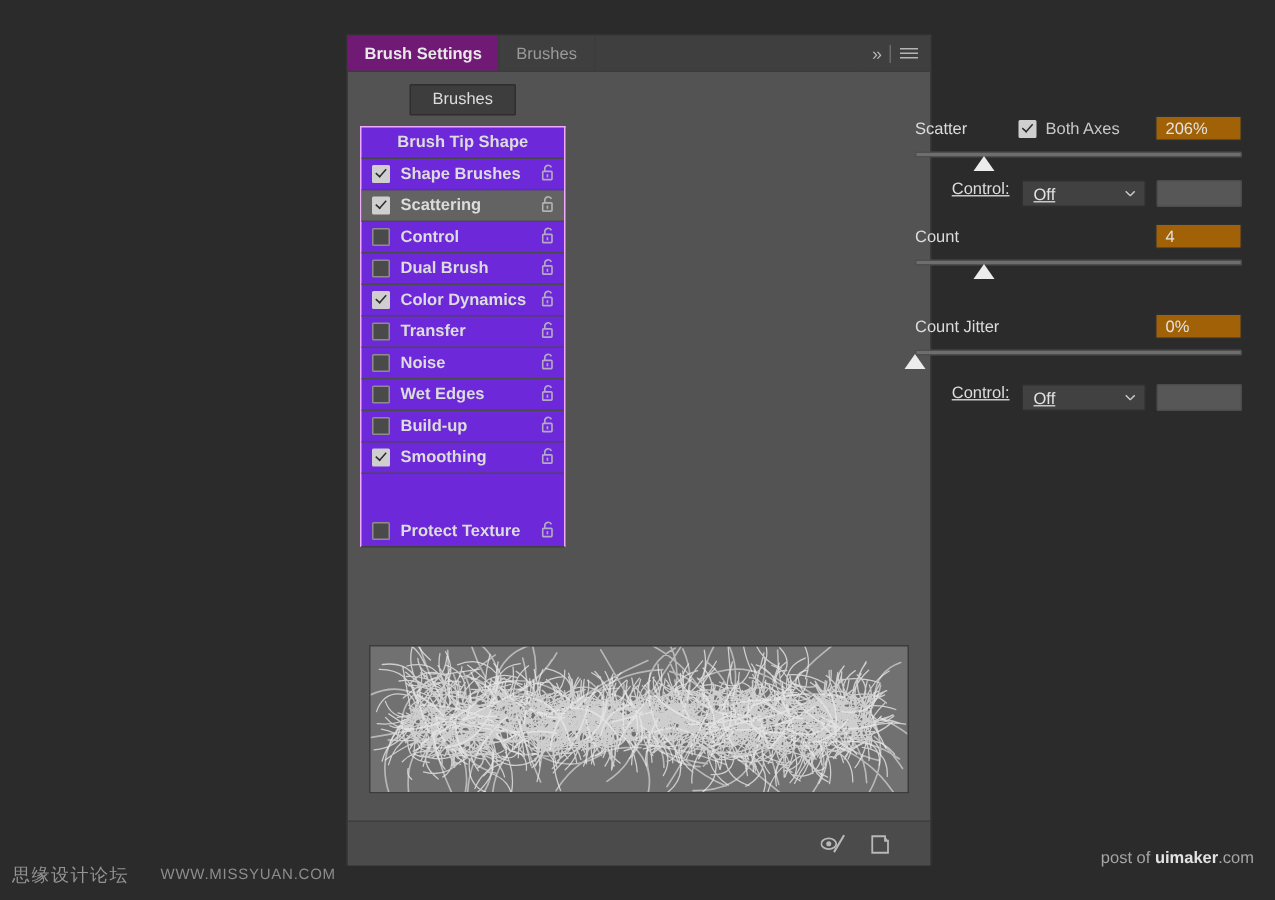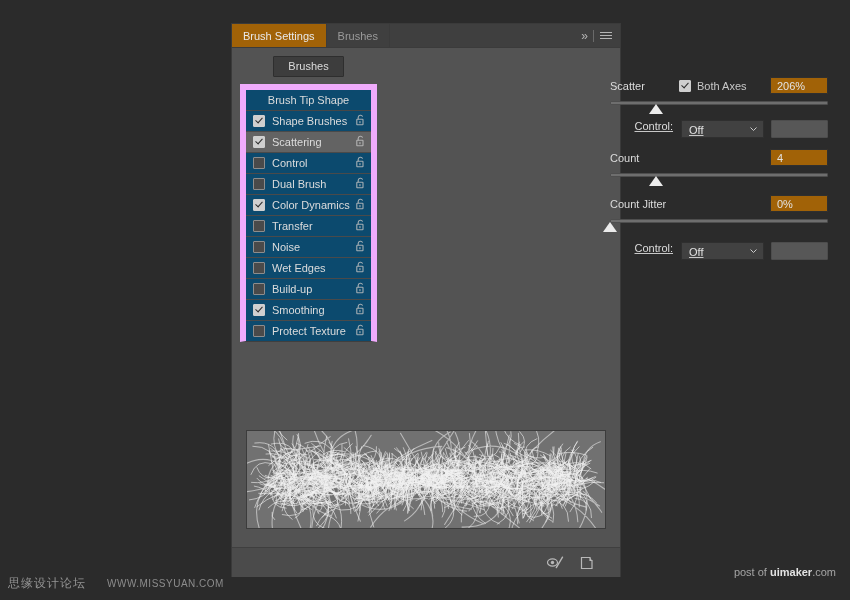--- a/index.html
+++ b/index.html
@@ -41,23 +41,23 @@
     display: flex;
     align-items: center;
     padding: 0 11px;
     font-size: 11px;
     color: #9a9a9a;
     border-right: 1px solid #3b3b3b;
     background: #3f3f3f;
     user-select: none;
   }
   .tab.active {
-    background: #a16207;
+    background: #701a75;
     color: #e8e8e8;
-    font-weight: normal;
+    font-weight: bold;
   }
   #tabbar-spacer { flex: 1; background: #3f3f3f; }
   #tab-tools {
     display: flex;
     align-items: center;
     gap: 6px;
     padding: 0 8px;
     background: #3f3f3f;
   }
   .chev {
@@ -92,23 +92,24 @@
     background: #3d3d3d;
     border: 1px solid #2e2e2e;
     border-radius: 1px;
     color: #dcdcdc;
     font-size: 11px;
     padding: 3px 14px 4px 14px;
     cursor: pointer;
     user-select: none;
   }
   #opt-list {
-    background: #0c4a6e;
-    border: 6px solid #f0abfc;
+    background: #6d28d9;
+    border: 1px solid #f0abfc;
     border-bottom: 1px solid #3f3f3f;
+    font-weight: bold;
   }
   .list-head {
     height: 20px;
     display: flex;
     align-items: center;
     justify-content: center;
     color: #dcdcdc;
     font-size: 11px;
     border-bottom: 1px solid #474747;
     user-select: none;
@@ -116,21 +117,21 @@
   .opt-row {
     height: 20px;
     display: flex;
     align-items: center;
     padding: 0 6px 0 7px;
     border-bottom: 1px solid #4a4a4a;
     cursor: pointer;
     user-select: none;
   }
   .opt-row.sel { background: #636363; }
-  .opt-row:last-child { border-bottom: none; }
+  .opt-row:last-child { border-bottom: none; margin-top: 28px; }
   .cb {
     width: 10px; height: 10px;
     border: 1px solid #8d8d8d;
     background: #4a4a4a;
     border-radius: 1px;
     margin-right: 7px;
     flex: 0 0 auto;
     position: relative;
   }
   .cb.on { background: #cfcfcf; border-color: #cfcfcf; }
@@ -467,21 +468,21 @@
 
       <div class="row-label" style="margin-top:6px">
         <span class="cap">Count</span>
         <span class="numbox">4</span>
       </div>
       <div class="slider">
         <div class="strack"></div>
         <div class="sthumb" id="thumb-count" style="left: 45.78px;"></div>
       </div>
 
-      <div class="row-label" style="margin-top:6px">
+      <div class="row-label" style="margin-top:20px">
         <span class="cap">Count Jitter</span>
         <span class="numbox">0%</span>
       </div>
       <div class="slider">
         <div class="strack"></div>
         <div class="sthumb" id="thumb-jitter" style="left: 0px;"></div>
       </div>
 
       <div class="ctrl-row" style="margin-top:8px">
         <span class="ctrl-cap">Control:</span>

